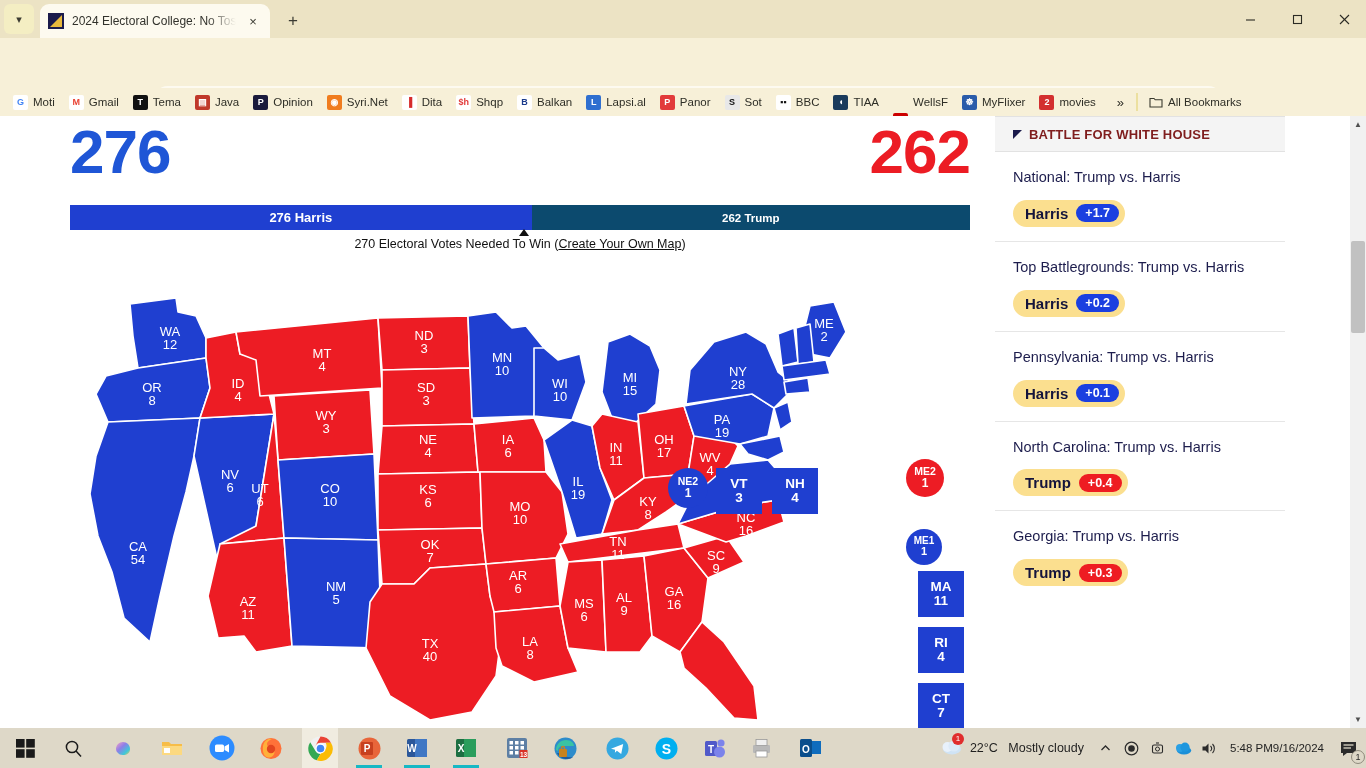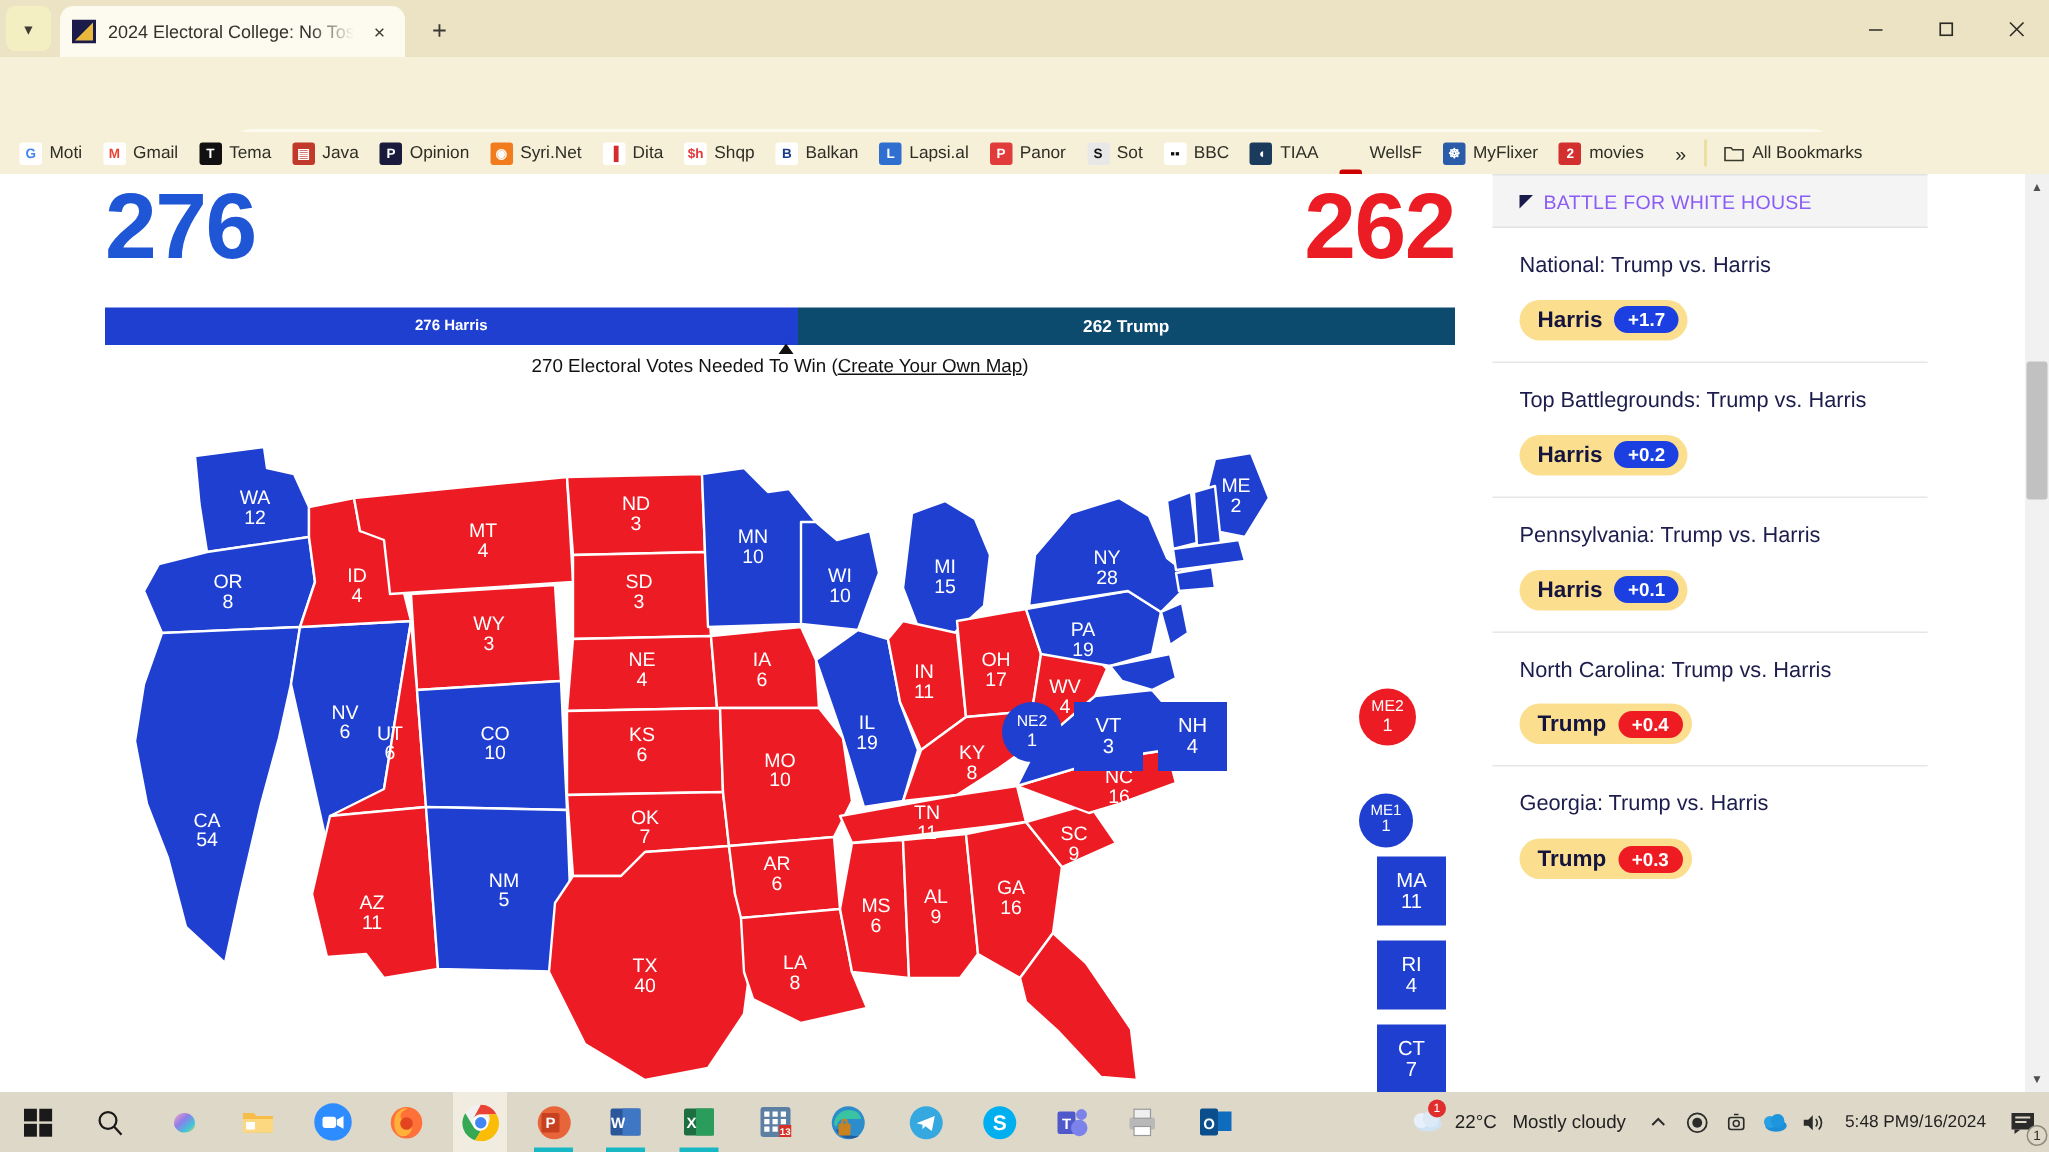--- a/index.html
+++ b/index.html
@@ -87,48 +87,48 @@
   #ec-harris-num {
     position:absolute; left:0; top:0; font-size:62px; font-weight:bold; color:#1f56d6;
     line-height:1; letter-spacing:-1px;
   }
   #ec-trump-num {
     position:absolute; right:0; top:0; font-size:62px; font-weight:bold; color:#ec1c24;
     line-height:1; letter-spacing:-1px;
   }
   #ec-bar { position:absolute; left:0; top:84px; width:900px; height:25px; display:flex; }
   #ec-bar-harris { background:#1f3fd0; color:#fff; display:flex; align-items:center; justify-content:center;
-    font-size:10px; font-weight:bold; }
+    font-size:13px; font-weight:bold; }
   #ec-bar-trump { background:#0c4a6e; color:#fff; display:flex; align-items:center; justify-content:center;
     font-size:11.5px; font-weight:bold; flex:1; }
   #ec-marker { position:absolute; left:449px; top:108px; width:0; height:0;
     border-left:5px solid transparent; border-right:5px solid transparent; border-bottom:7px solid #111; }
   #ec-note { position:absolute; left:0; top:116px; width:900px; text-align:center; font-size:12.5px; color:#111; }
   #ec-note a { color:#111; }
 
   #mapwrap { position:absolute; left:78px; top:180px; width:900px; height:432px; }
   #usmap { position:absolute; left:0; top:0; }
   .sbox {
     position:absolute; background:#1f3fd0; color:#fff; display:flex; flex-direction:column;
-    align-items:center; justify-content:center; font-size:13px; line-height:1.05; font-weight:400;
+    align-items:center; justify-content:center; font-size:13px; line-height:1.05; font-weight:700;
   }
   .sbox.red { background:#ed1c24; }
   .scirc { border-radius:50%; font-size:10.5px; }
   .scirc .sv { font-size:12px; }
   .sbox .sn { font-size:13.5px; }
   .sbox .sv { font-size:13.5px; }
 
   
   #sidebar { position:absolute; left:995px; top:0; width:290px; height:612px; background:#fff; }
   .sb-section {
     background:#f4f4f4; border-top:1px solid #e2e2e2; border-bottom:1px solid #e2e2e2;
     height:36px; display:flex; align-items:center; gap:7px; padding-left:18px;
   }
   .sb-section .tri { width:0;height:0;border-left:9px solid #1b1b4b;border-bottom:9px solid transparent; }
-  .sb-section-title { font-size:13px; font-weight:normal; color:#8b5cf6; letter-spacing:0.2px; }
+  .sb-section-title { font-size:13px; font-weight:bold; color:#7f1d1d; letter-spacing:0.2px; }
   .sb-item { padding:16px 18px 14px 18px; border-bottom:1px solid #e6e6e6; }
   .sb-item:last-child { border-bottom:none; }
   .sb-q { font-size:14.5px; color:#1d1d4d; line-height:1.3; margin-bottom:13px; }
   .pill {
     display:inline-flex; align-items:center; gap:8px; background:#fbdf8f;
     border-radius:14px; padding:3px 6px 3px 12px; height:27px;
   }
   .pill-name { font-size:15px; font-weight:bold; color:#14143c; }
   .pill-badge { border-radius:11px; padding:2px 9px; font-size:12.5px; font-weight:bold; color:#fff; }
   .pill-badge.blue { background:#1b3fe0; }

